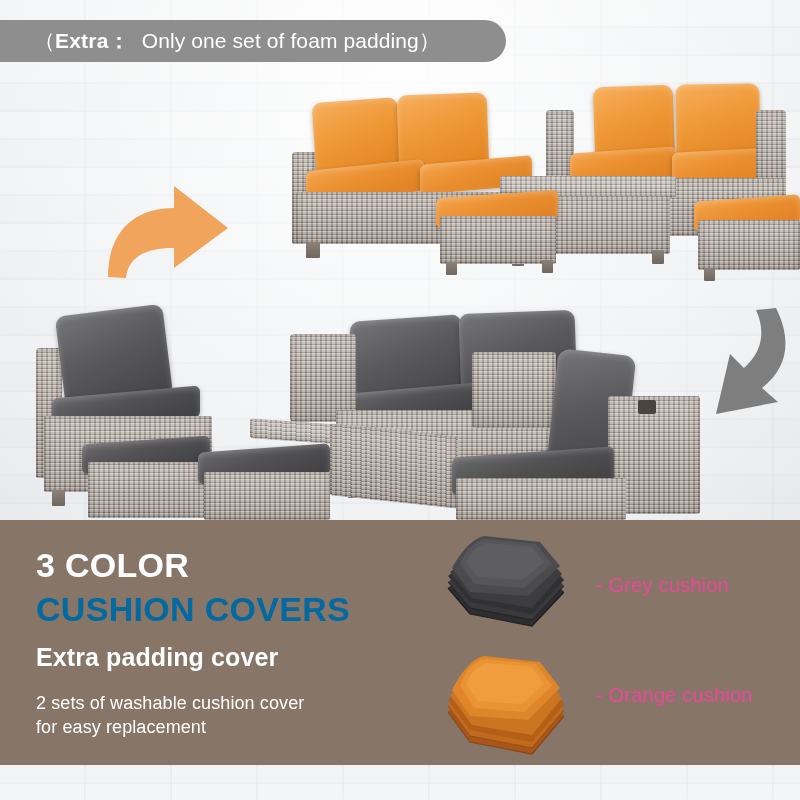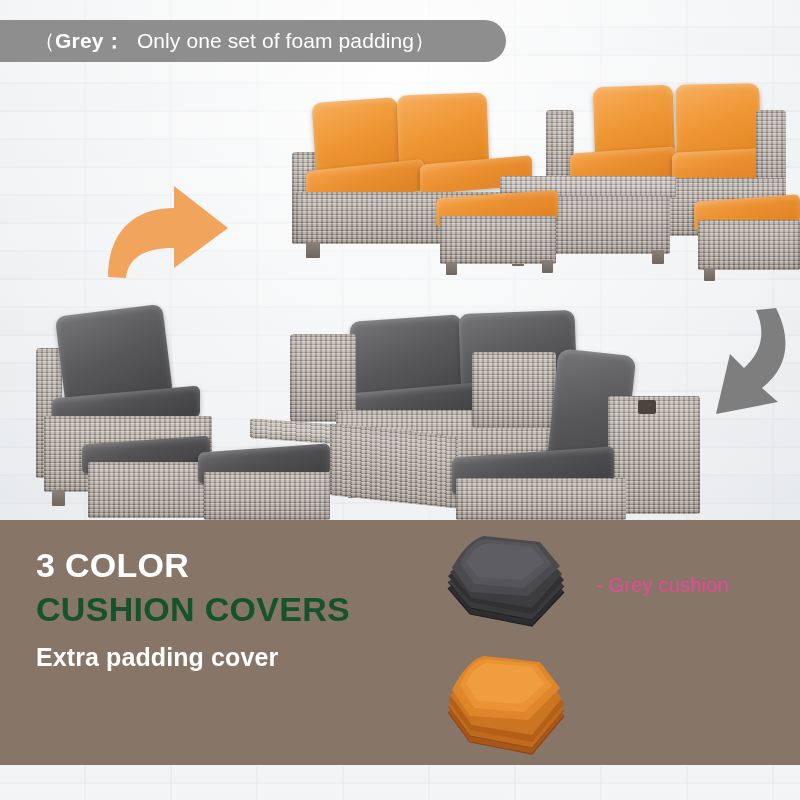--- a/index.html
+++ b/index.html
@@ -130,21 +130,21 @@
     width:800px; height:245px;
     background:#877567;
   }
   .headline-1{
     position:absolute; left:36px; top:548px;
     color:#ffffff; font-size:34px; font-weight:bold;
     letter-spacing:.3px; line-height:1;
   }
   .headline-2{
     position:absolute; left:36px; top:592px;
-    color:#14532d; font-size:34px; font-weight:bold;
+    color:#0369a1; font-size:34px; font-weight:bold;
     letter-spacing:.3px; line-height:1;
   }
   .subhead{
     position:absolute; left:36px; top:645px;
     color:#ffffff; font-size:25px; font-weight:bold;
     letter-spacing:.1px; line-height:1;
   }
   .body-copy{
     position:absolute; left:36px; top:692px;
     color:#ffffff; font-size:18px; font-weight:400;
@@ -244,31 +244,35 @@
   </div>
 
   <div class="arrow-grey">
     <svg viewBox="0 0 86 112" width="86" height="112" aria-hidden="true">
       <path d="M72,2 C88,34 84,62 58,82 L74,96 L12,108 L26,48 L40,62 C58,46 62,26 52,4 Z" fill="#7e7e7e"></path>
     </svg>
   </div>
 
   <div class="note-banner">
     <span class="note-paren">（</span>
-    <span class="note-strong">Grey：</span>
+    <span class="note-strong">Extra：</span>
     <span style="display:inline-block;width:12px;"></span>
     <span class="note-text">Only one set of foam padding</span>
     <span class="note-paren">）</span>
   </div>
 
   <div class="info-panel"></div>
 
   <div class="headline-1">3 COLOR</div>
   <div class="headline-2">CUSHION COVERS</div>
   <div class="subhead">Extra padding cover</div>
+  <div class="body-copy">
+    <div>2 sets of washable cushion cover</div>
+    <div>for easy replacement</div>
+  </div>
 
   <div class="stack" style="left:436px; top:530px;">
     <svg viewBox="0 0 136 104" width="136" height="104" aria-hidden="true">
       <g>
         <path d="M12,58 L34,84 L96,96 L128,62 L112,44 L40,36 Z" fill="#2e2e30"></path>
         <path d="M12,52 L34,78 L96,90 L128,56 L112,38 L40,30 Z" fill="#3a3a3c"></path>
         <path d="M12,46 L34,72 L96,84 L128,50 L112,32 L40,24 Z" fill="#313133"></path>
         <path d="M14,42 L36,68 L96,78 L126,44 L110,26 L42,20 Z" fill="#3d3d3f"></path>
         <path d="M16,38 C16,38 30,10 48,6 L104,12 L124,36 L92,66 L34,62 Z" fill="#4b4b4d"></path>
         <path d="M24,34 C30,18 40,10 50,9 L100,14 L116,34 L88,58 L38,54 Z" fill="#56565a"></path>
@@ -289,14 +293,15 @@
         <path d="M16,42 C16,42 30,12 48,8 L104,14 L124,40 L92,72 L34,68 Z" fill="#de8629"></path>
         <path d="M24,38 C30,20 40,12 50,11 L100,16 L116,38 L88,64 L38,60 Z" fill="#ea9335"></path>
         <path d="M30,36 C36,22 44,16 52,15 L96,19 L108,36 L86,56 L42,53 Z" fill="#f09d40"></path>
         <path d="M12,64 L34,94 L96,106 L128,68" fill="none" stroke="#8c4512" stroke-width="1.2"></path>
         <path d="M12,58 L34,88 L96,100 L128,62" fill="none" stroke="#974d14" stroke-width="1"></path>
       </g>
     </svg>
   </div>
 
   <div class="legend-label legend-grey">- Grey cushion</div>
+  <div class="legend-label legend-orange">- Orange cushion</div>
 
 </div>
 
 </body></html>

